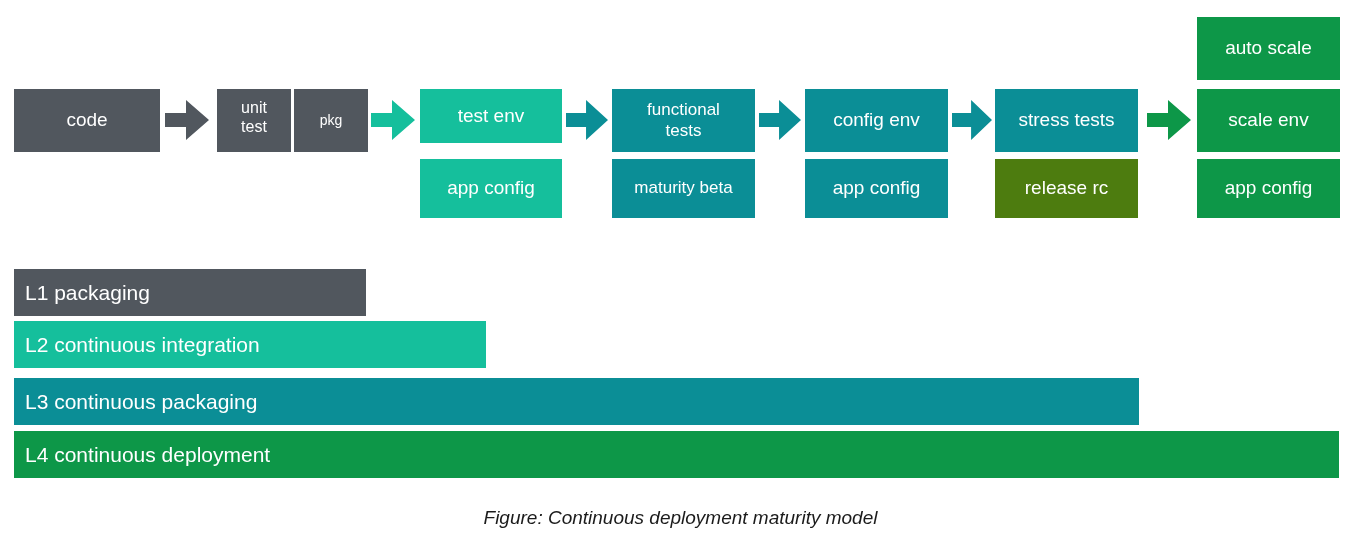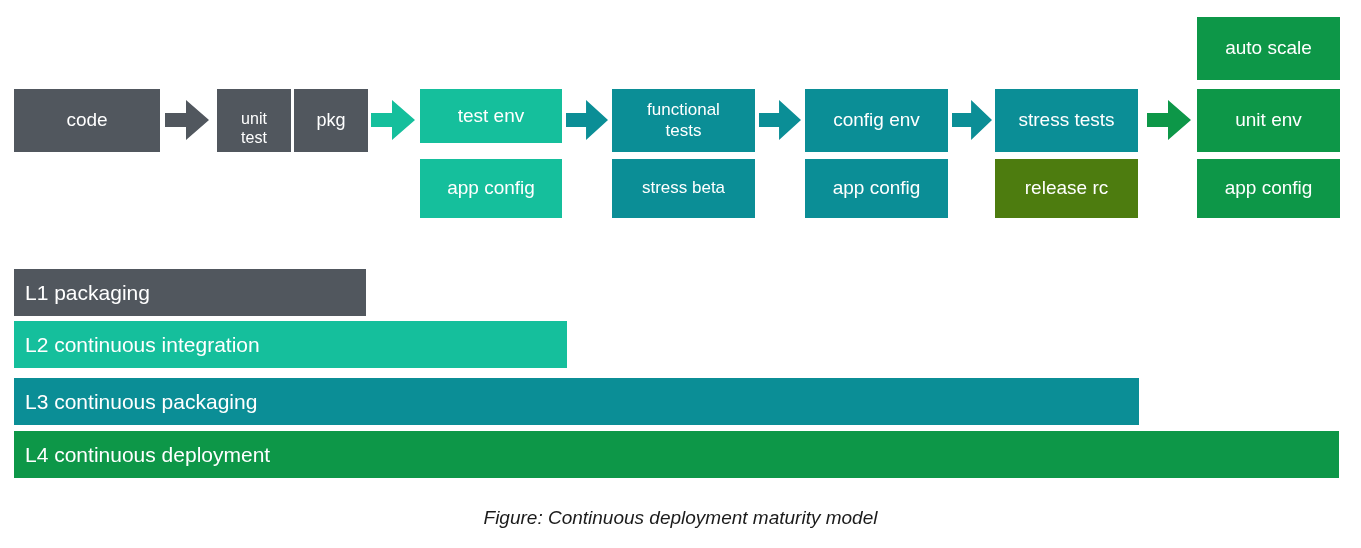--- a/index.html
+++ b/index.html
@@ -13,21 +13,21 @@
   }
   .box {
     position: absolute;
     display: flex;
     align-items: center;
     justify-content: center;
     color: #ffffff;
     text-align: center;
     line-height: 1.18;
     box-sizing: border-box;
-    padding: 4px;
+    padding: 15px;
   }
   .arrow { position: absolute; }
   .bar {
     position: absolute;
     display: flex;
     align-items: center;
     color: #ffffff;
     font-size: 21px;
     padding-left: 11px;
     box-sizing: border-box;
@@ -51,40 +51,40 @@
   <div>
       <div class="box" style="left: 14px; top: 89px; width: 146px; height: 63px; background: rgb(81, 87, 94); font-size: 19px;">
         <span>code</span>
       </div>
       <div class="arrow" style="left: 165px; top: 98px; width: 44px; height: 44px;"><svg width="44" height="44" viewBox="0 0 44 44" preserveAspectRatio="none">
           <polygon points="0,15 21,15 21,2 44,22 21,42 21,29 0,29" fill="#51575e"></polygon>
         </svg></div>
       <div class="box" style="left: 217px; top: 89px; width: 74px; height: 63px; background: rgb(81, 87, 94); font-size: 16px; align-items: flex-end;">
         <span style="max-width: 50px;">unit test</span>
       </div>
-      <div class="box" style="left: 294px; top: 89px; width: 74px; height: 63px; background: rgb(81, 87, 94); font-size: 18px;">
+      <div class="box" style="left: 294px; top: 89px; width: 74px; height: 63px; background: rgb(81, 87, 94); font-size: 14px;">
         <span>pkg</span>
       </div>
       <div class="arrow" style="left: 371px; top: 98px; width: 44px; height: 44px;"><svg width="44" height="44" viewBox="0 0 44 44" preserveAspectRatio="none">
           <polygon points="0,15 21,15 21,2 44,22 21,42 21,29 0,29" fill="#15bf9c"></polygon>
         </svg></div>
       <div class="box" style="left: 420px; top: 89px; width: 142px; height: 54px; background: rgb(21, 191, 156); font-size: 19px;">
         <span>test env</span>
       </div>
       <div class="box" style="left: 420px; top: 159px; width: 142px; height: 59px; background: rgb(21, 191, 156); font-size: 19px;">
         <span>app config</span>
       </div>
       <div class="arrow" style="left: 566px; top: 98px; width: 42px; height: 44px;"><svg width="42" height="44" viewBox="0 0 44 44" preserveAspectRatio="none">
           <polygon points="0,15 21,15 21,2 44,22 21,42 21,29 0,29" fill="#0b8e96"></polygon>
         </svg></div>
       <div class="box" style="left: 612px; top: 89px; width: 143px; height: 63px; background: rgb(11, 142, 150); font-size: 17px;">
         <span style="max-width: 100px;">functional tests</span>
       </div>
       <div class="box" style="left: 612px; top: 159px; width: 143px; height: 59px; background: rgb(11, 142, 150); font-size: 17px;">
-        <span style="max-width: 100px;">stress beta</span>
+        <span style="max-width: 100px;">maturity beta</span>
       </div>
       <div class="arrow" style="left: 759px; top: 98px; width: 42px; height: 44px;"><svg width="42" height="44" viewBox="0 0 44 44" preserveAspectRatio="none">
           <polygon points="0,15 21,15 21,2 44,22 21,42 21,29 0,29" fill="#0b8e96"></polygon>
         </svg></div>
       <div class="box" style="left: 805px; top: 89px; width: 143px; height: 63px; background: rgb(11, 142, 150); font-size: 19px;">
         <span>config env</span>
       </div>
       <div class="box" style="left: 805px; top: 159px; width: 143px; height: 59px; background: rgb(11, 142, 150); font-size: 19px;">
         <span>app config</span>
       </div>
@@ -94,34 +94,34 @@
       <div class="box" style="left: 995px; top: 89px; width: 143px; height: 63px; background: rgb(11, 142, 150); font-size: 19px;">
         <span>stress tests</span>
       </div>
       <div class="box" style="left: 995px; top: 159px; width: 143px; height: 59px; background: #4d7c0f; font-size: 19px;">
         <span>release rc</span>
       </div>
       <div class="arrow" style="left: 1147px; top: 98px; width: 44px; height: 44px;"><svg width="44" height="44" viewBox="0 0 44 44" preserveAspectRatio="none">
           <polygon points="0,15 21,15 21,2 44,22 21,42 21,29 0,29" fill="#0d9748"></polygon>
         </svg></div>
       <div class="box" style="left: 1197px; top: 89px; width: 143px; height: 63px; background: rgb(13, 151, 72); font-size: 19px;">
-        <span>unit env</span>
+        <span>scale env</span>
       </div>
       <div class="box" style="left: 1197px; top: 17px; width: 143px; height: 63px; background: rgb(13, 151, 72); font-size: 19px;">
         <span>auto scale</span>
       </div>
       <div class="box" style="left: 1197px; top: 159px; width: 143px; height: 59px; background: rgb(13, 151, 72); font-size: 19px;">
         <span>app config</span>
       </div>
     </div>
   <div>
       <div class="bar" style="left: 14px; top: 269px; width: 352px; height: 47px; background: rgb(81, 87, 94);">
         <span>L1 packaging</span>
       </div>
-      <div class="bar" style="left: 14px; top: 321px; width: 553px; height: 47px; background: rgb(21, 191, 156);">
+      <div class="bar" style="left: 14px; top: 321px; width: 472px; height: 47px; background: rgb(21, 191, 156);">
         <span>L2 continuous integration</span>
       </div>
       <div class="bar" style="left: 14px; top: 378px; width: 1125px; height: 47px; background: rgb(11, 142, 150);">
         <span>L3 continuous packaging</span>
       </div>
       <div class="bar" style="left: 14px; top: 431px; width: 1325px; height: 47px; background: rgb(13, 151, 72);">
         <span>L4 continuous deployment</span>
       </div>
     </div>
   <div class="caption">Figure: Continuous deployment maturity model</div>

